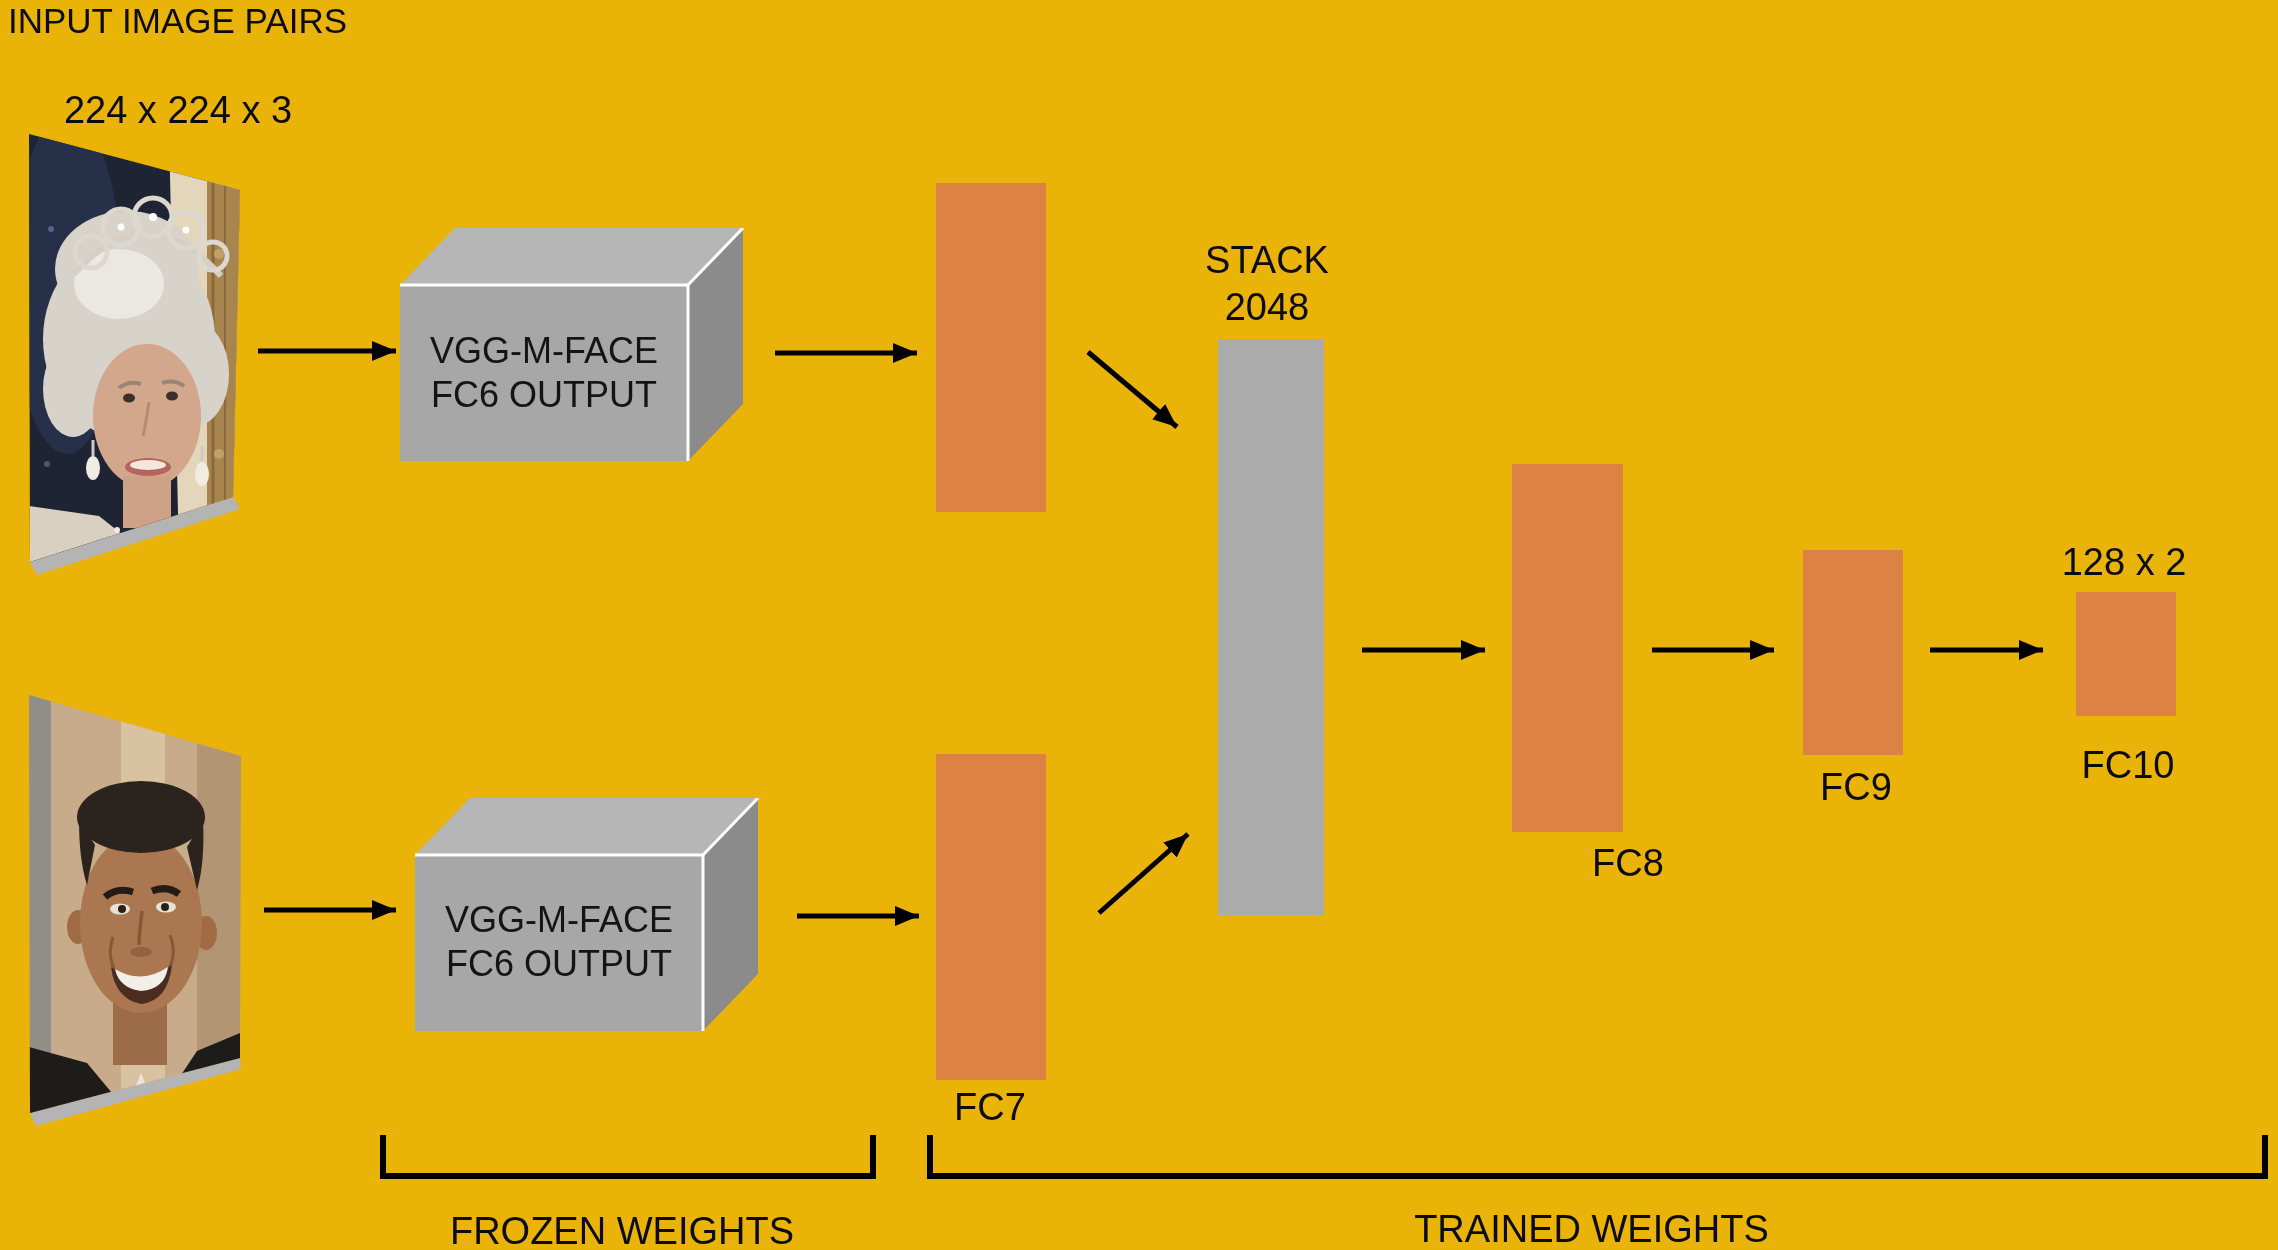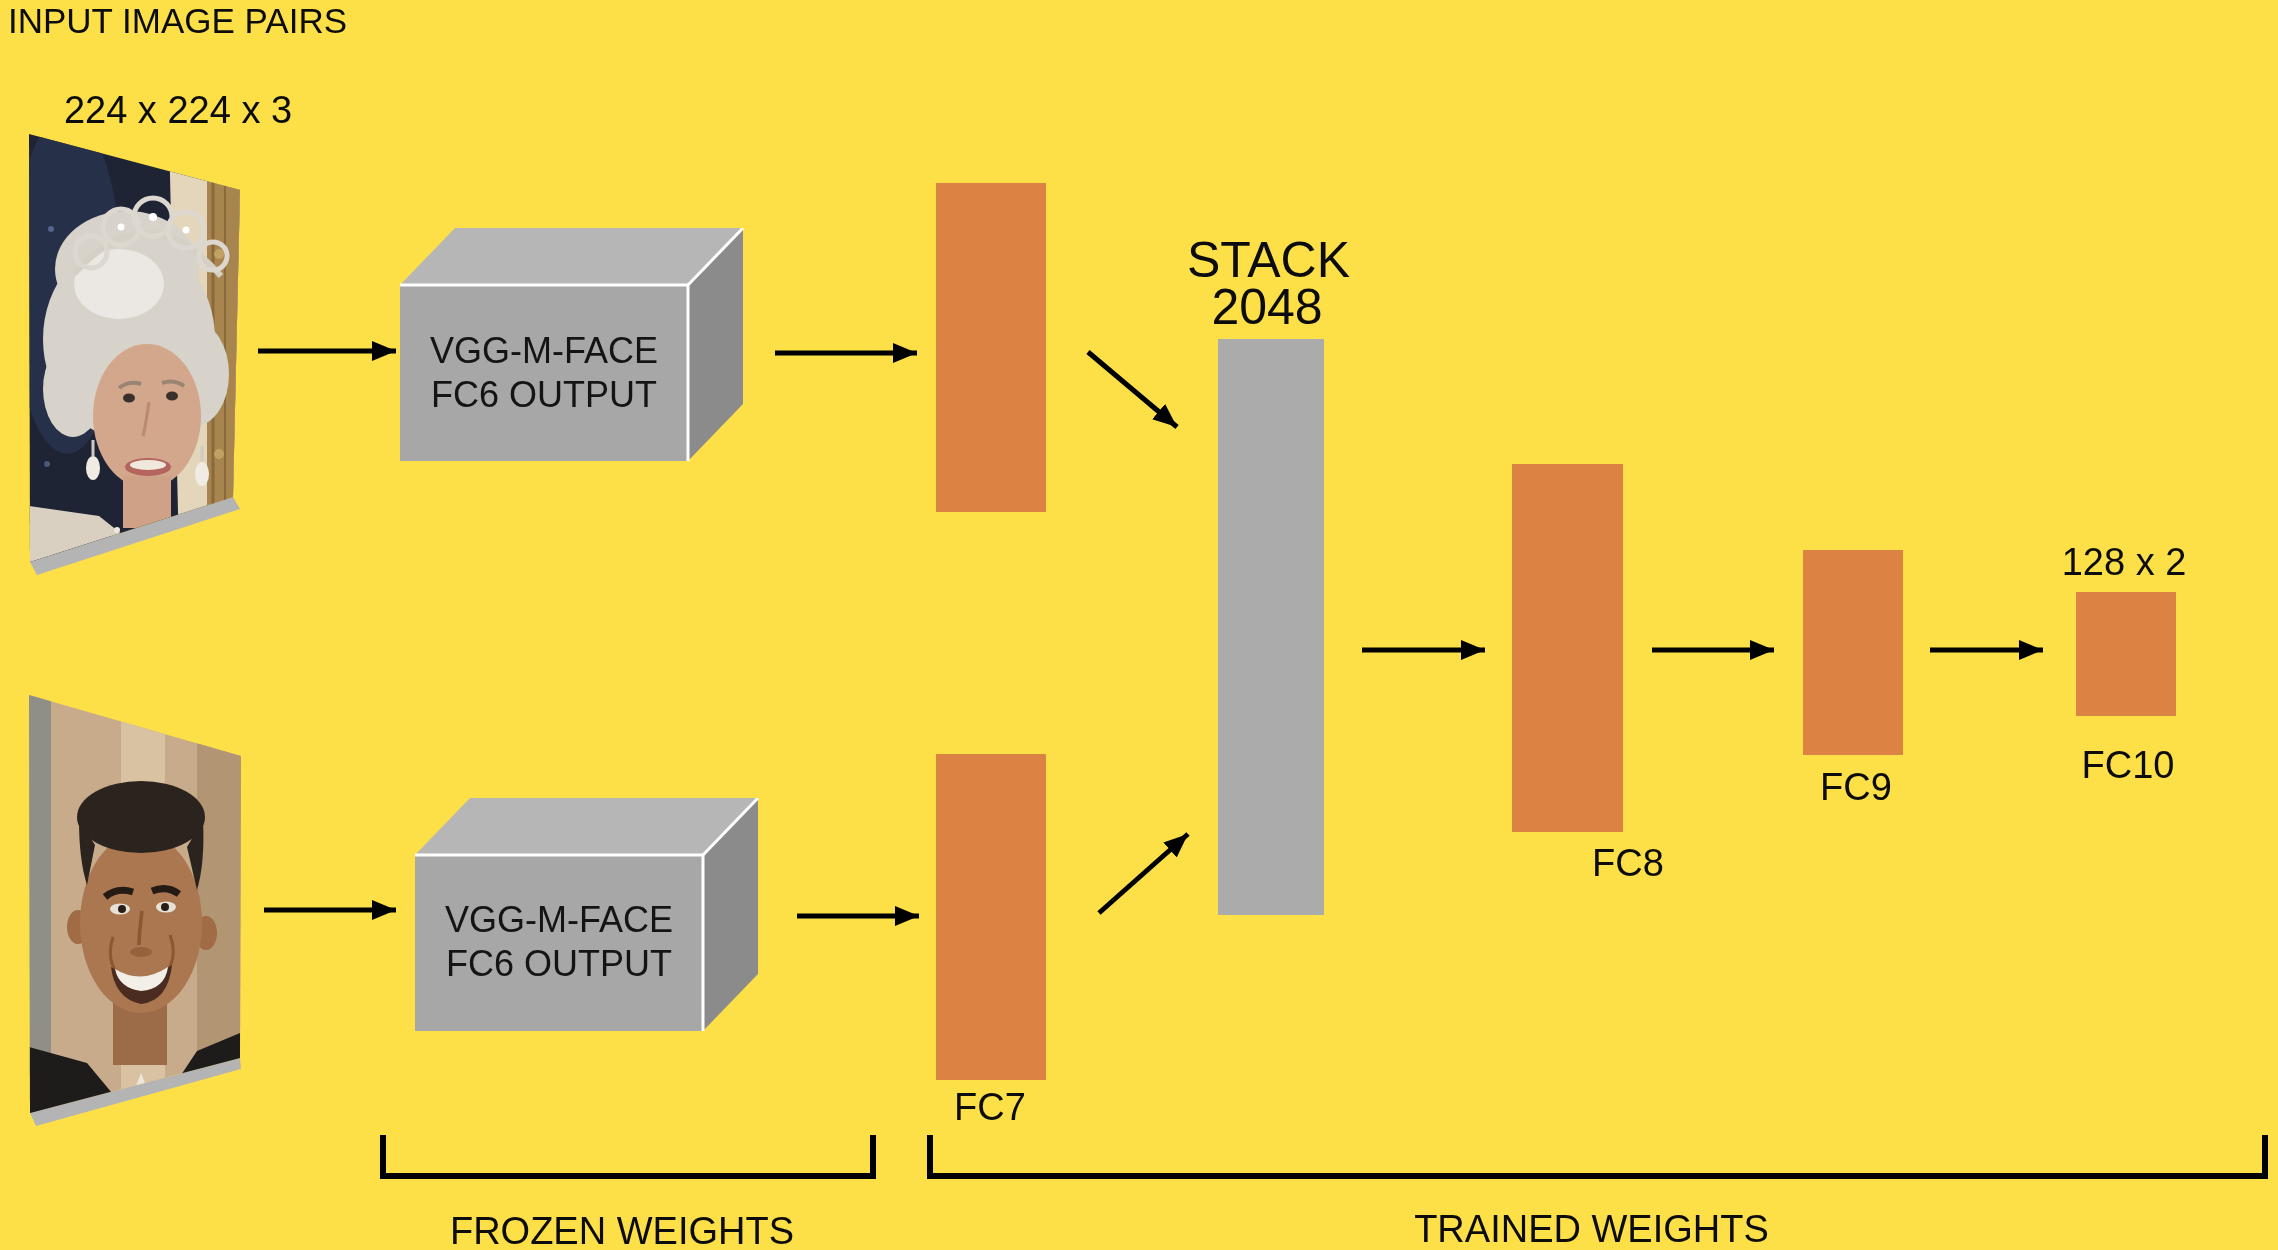--- a/index.html
+++ b/index.html
@@ -1,26 +1,26 @@
 <!DOCTYPE html>
 <html><head>
 <meta charset="utf-8">
 <style>
   html,body{margin:0;padding:0;background:#ffffff;}
   .canvas{
-    position:relative;width:2278px;height:1250px;background:#fde047;
+    position:relative;width:2278px;height:1250px;background:#eab308;
     font-family:"Liberation Sans","DejaVu Sans",sans-serif;color:#0c0c0c;overflow:hidden;
   }
   .lbl{position:absolute;font-size:38px;line-height:46px;white-space:nowrap;color:#0c0c0c;}
   .lbl.center{text-align:center;}
   .title{font-size:35px;line-height:42px;}
   .bar{position:absolute;}
   .bar.orange{background:#DC8343;}
   .bar.gray{background:#ABABAB;}
-  .stack-lbl{position:absolute;text-align:center;font-size:50px;line-height:47px;}
+  .stack-lbl{position:absolute;text-align:center;font-size:38px;line-height:47px;}
   .boxsvg{position:absolute;}
   .boxtext{position:absolute;text-align:center;font-size:36px;line-height:44px;color:#141414;}
   .bracket{position:absolute;border-left:6px solid #000;border-right:6px solid #000;border-bottom:6px solid #000;}
   .portrait{position:absolute;}
   .arrows{position:absolute;left:0;top:0;pointer-events:none;}
 </style>
 </head>
 <body>
 
 <div class="canvas">

